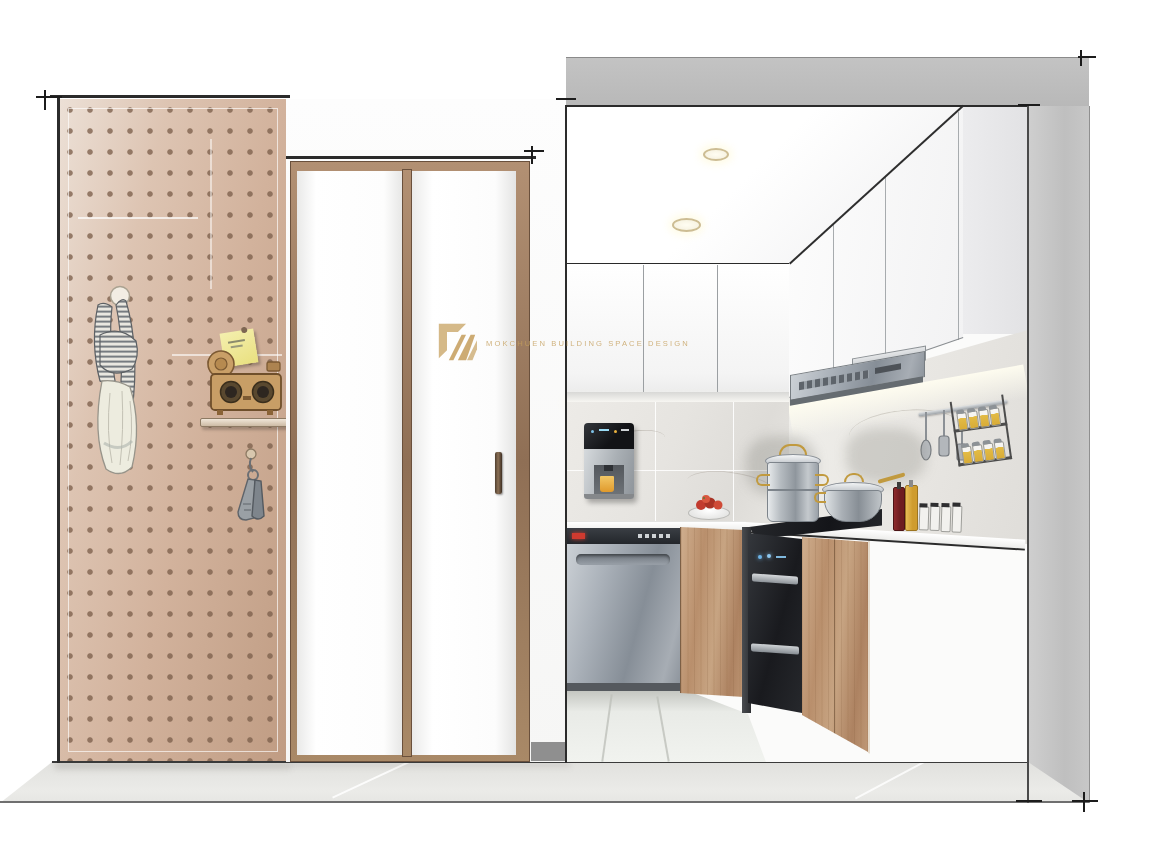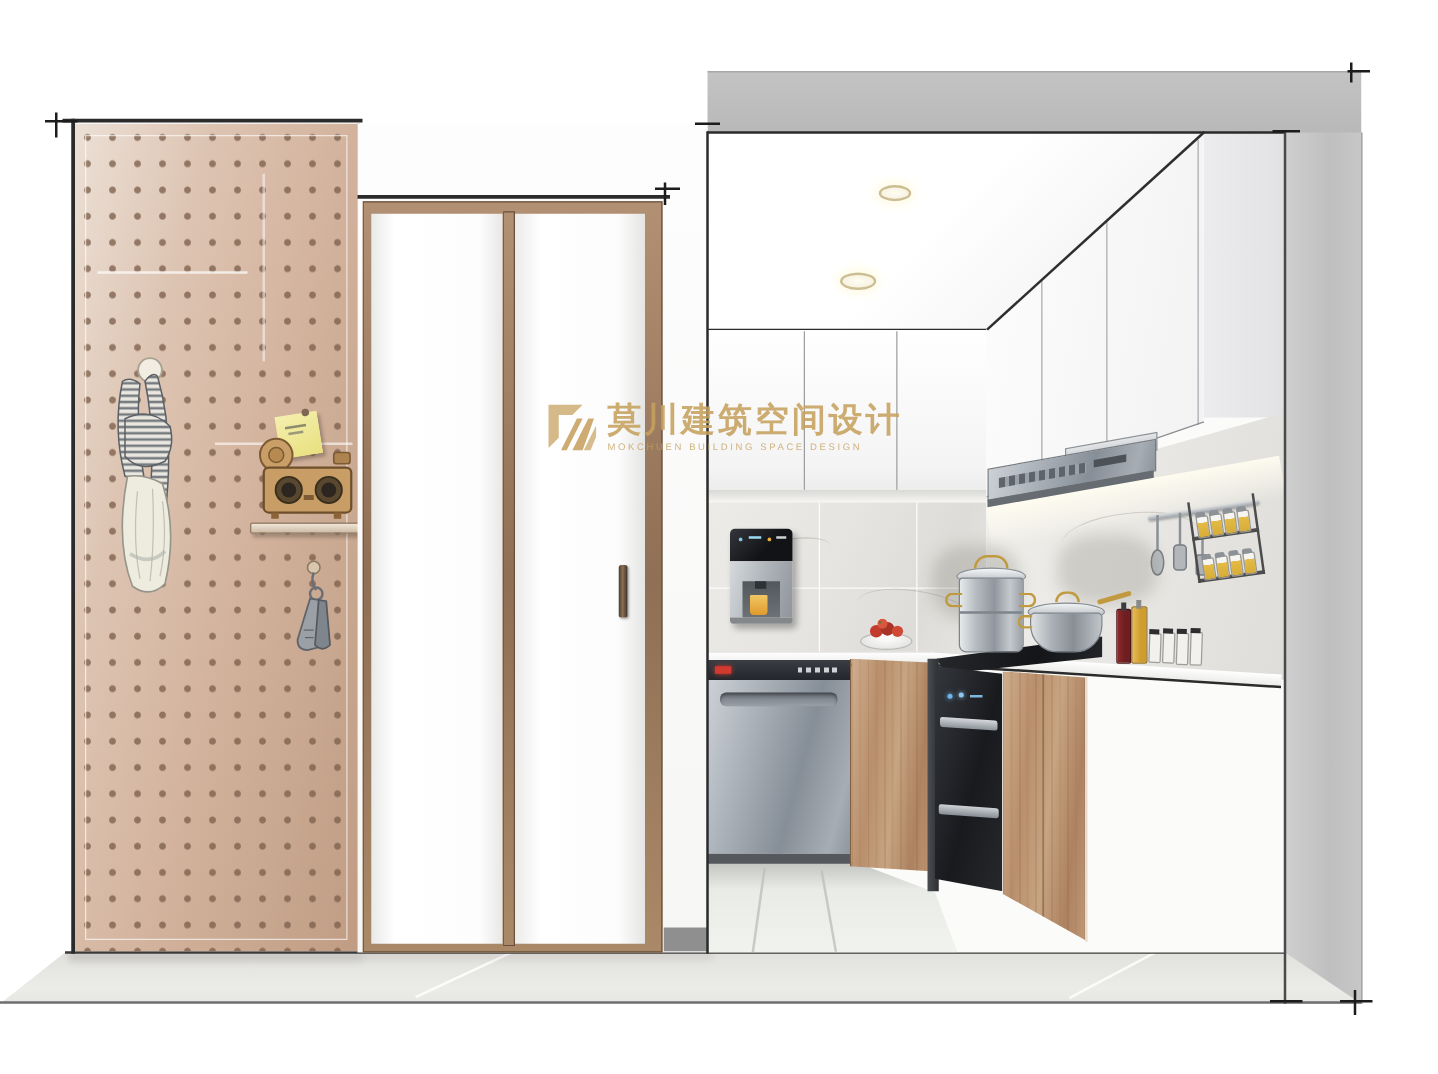--- a/index.html
+++ b/index.html
@@ -302,18 +302,17 @@
   <div class="abs watermark" style="left:437px;top:322px;">
     <svg width="40" height="40" viewBox="0 0 44 44">
       <g fill="#c6a05f" opacity=".95">
         <path d="M2 2 h30 l-9 9 H11 v20 l-9 9 Z" opacity=".85"></path>
         <path d="M13 42 L27 14 h5 L18 42 Z"></path>
         <path d="M23 42 L37 14 h5 L32 42 Z"></path>
         <path d="M33 42 L44 20 v10 L39 42 Z" opacity=".8"></path>
       </g>
     </svg>
     <div>
-      <div class="wm-zh">莫川建筑空间设计</div>
       <div class="wm-en">MOKCHUEN BUILDING SPACE DESIGN</div>
     </div>
   </div>
 
 </div>
 
 </body></html>

